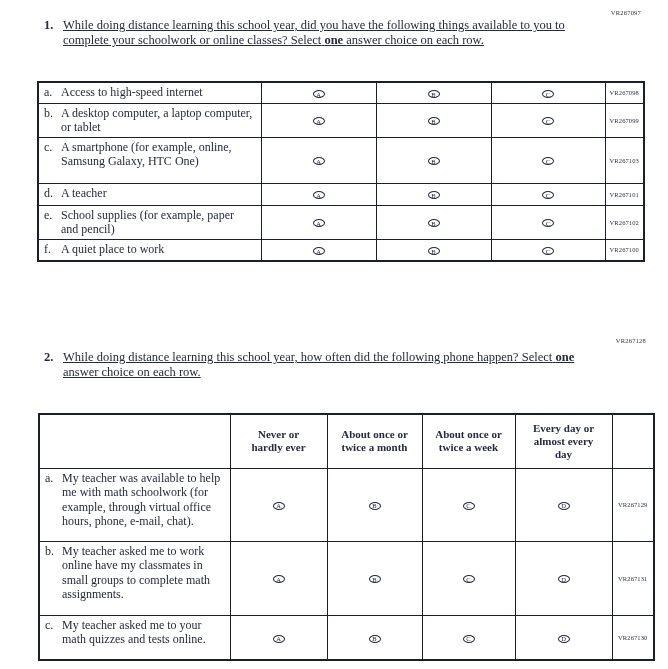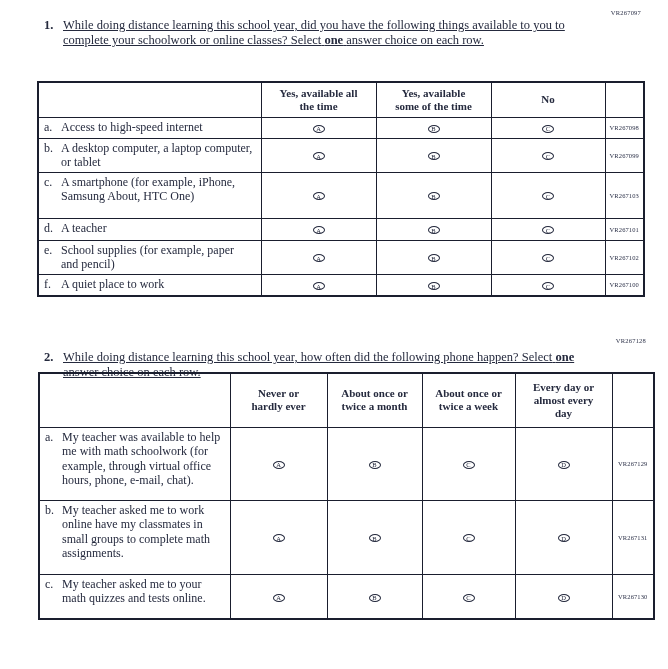--- a/index.html
+++ b/index.html
@@ -110,29 +110,20 @@
 
   <table class="qtable" style="left:37px; top:81px; width:606px;">
     <colgroup>
       <col style="width:223px">
         <col style="width:115px">
         <col style="width:115px">
         <col style="width:114px">
         <col style="width:39px">
     </colgroup>
     <tbody>
-        <tr style="height:35px">
-      <td class="hd"></td>
-      <td class="hd ans">Yes, available all
-the time</td>
-      <td class="hd ans">Yes, available
-some of the time</td>
-      <td class="hd ans">No</td>
-      <td class="hd codecell"></td>
-    </tr>
     <tr style="height:21px">
       <td class="labelcell">
             <div class="lblrow">
               <span class="ltr">a.</span>
               <span class="ltxt">Access to high-speed internet</span>
             </div>
           </td>
       <td class="ans"><span class="bubble">A</span></td>
       <td class="ans"><span class="bubble">B</span></td>
       <td class="ans"><span class="bubble">C</span></td>
@@ -147,21 +138,21 @@
           </td>
       <td class="ans"><span class="bubble">A</span></td>
       <td class="ans"><span class="bubble">B</span></td>
       <td class="ans"><span class="bubble">C</span></td>
       <td class="codecell">VR267099</td>
     </tr>
     <tr style="height:46px">
       <td class="labelcell">
             <div class="lblrow">
               <span class="ltr">c.</span>
-              <span class="ltxt">A smartphone (for example, iPhone, Samsung About, HTC One)</span>
+              <span class="ltxt">A smartphone (for example, online, Samsung Galaxy, HTC One)</span>
             </div>
           </td>
       <td class="ans"><span class="bubble">A</span></td>
       <td class="ans"><span class="bubble">B</span></td>
       <td class="ans"><span class="bubble">C</span></td>
       <td class="codecell">VR267103</td>
     </tr>
     <tr style="height:22px">
       <td class="labelcell">
             <div class="lblrow">
@@ -201,21 +192,21 @@
   </tbody>
     </table>
 
   <span class="vr-code-top" style="top:337px; right:22px;">VR267128</span>
 
   <div class="question" style="left:44px; top:350px; width:545px;">
     <span class="qnum">2.</span>
     <span class="qtext"><span>While doing distance learning this school year, how often did the following phone happen? Select</span> <b>one</b> <span>answer choice on each row.</span></span>
   </div>
 
-  <table class="qtable" style="left:38px; top:372px; width:615px;">
+  <table class="qtable" style="left:38px; top:413px; width:615px;">
     <colgroup>
       <col style="width:191px">
         <col style="width:97px">
         <col style="width:95px">
         <col style="width:93px">
         <col style="width:97px">
         <col style="width:42px">
     </colgroup>
     <tbody>
         <tr style="height:54px">

